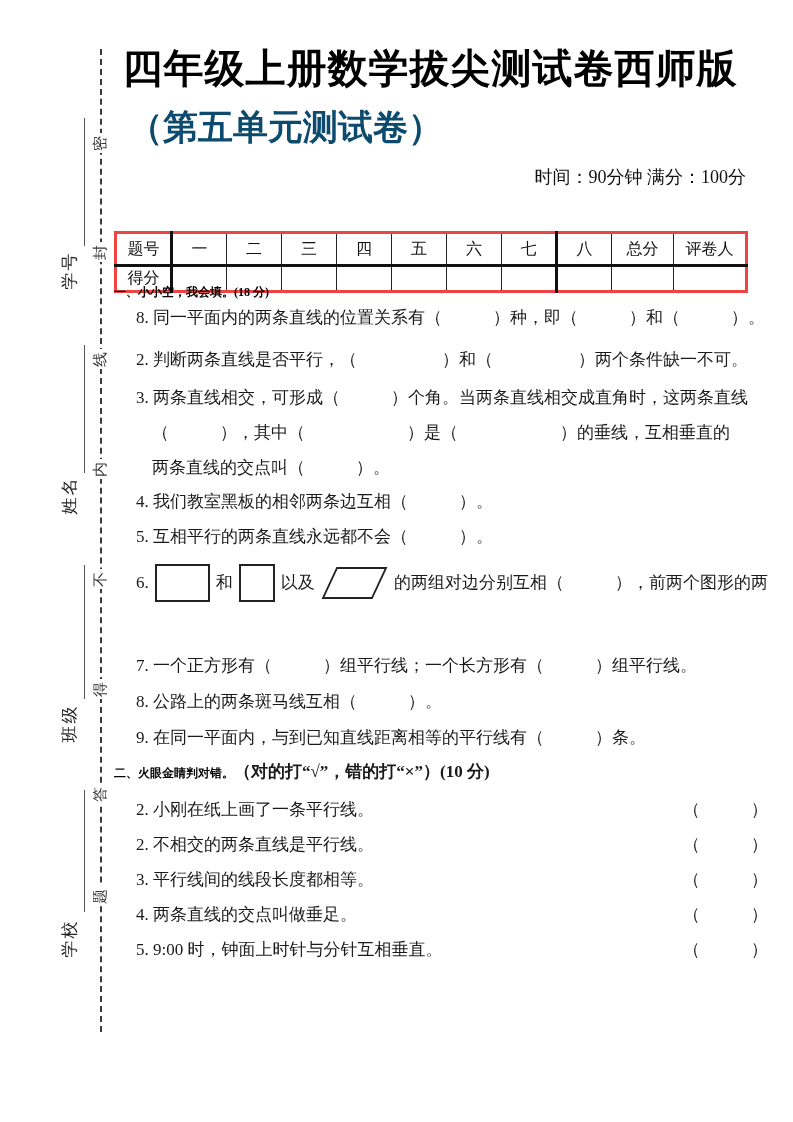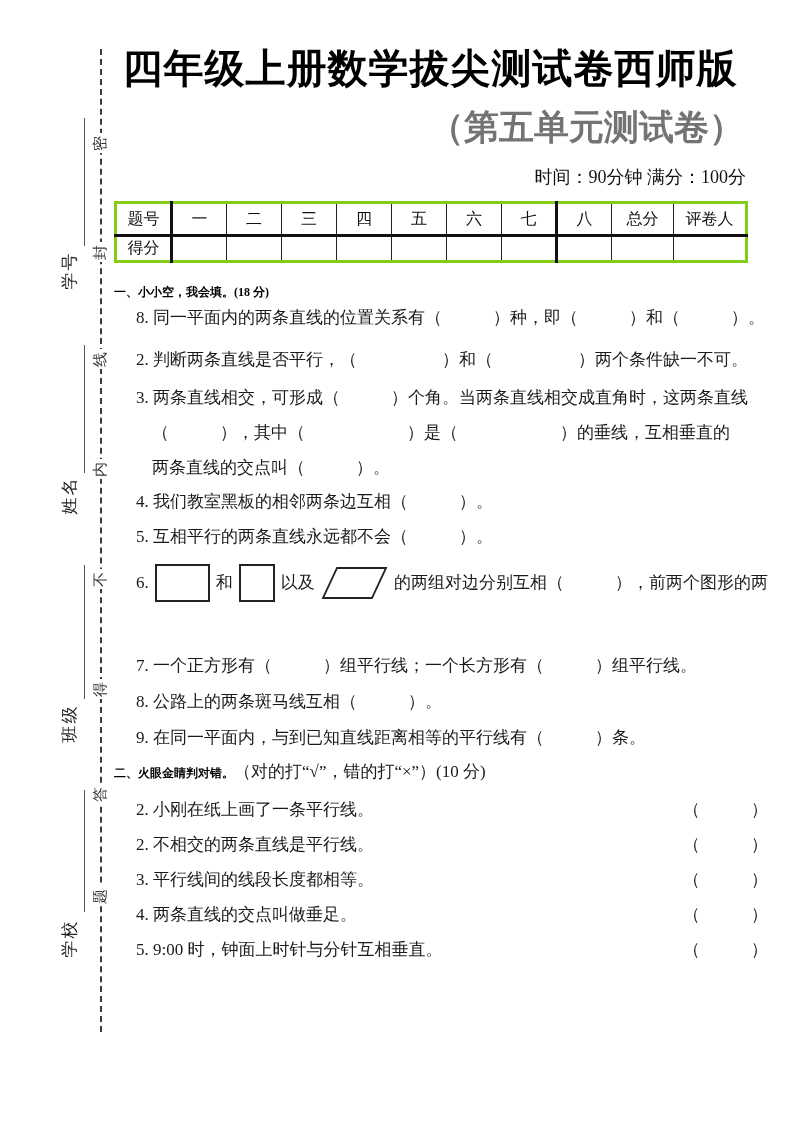--- a/index.html
+++ b/index.html
@@ -18,37 +18,37 @@
                display:flex;align-items:center;justify-content:center;}
   .field-label span{display:inline-block;transform:rotate(-90deg);font-size:17px;color:#222;
                     white-space:nowrap;letter-spacing:2px;}
 
   
   .cline{position:absolute;left:114px;width:632px;font-size:17px;line-height:26px;
          white-space:nowrap;}
   .title{position:absolute;left:114px;width:632px;text-align:center;top:40px;
          font-family:"Liberation Sans","DejaVu Sans",sans-serif;
          font-size:40px;font-weight:900;line-height:56px;letter-spacing:1px;color:#000;}
-  .subtitle{position:absolute;left:112px;width:632px;text-align:right;top:102px;
+  .subtitle{position:absolute;left:128px;width:632px;text-align:left;top:102px;
             font-family:"Liberation Sans","DejaVu Sans",sans-serif;
-            font-size:35px;font-weight:900;line-height:50px;color:#737373;}
+            font-size:35px;font-weight:900;line-height:50px;color:#0c4a6e;}
   .meta{position:absolute;left:114px;width:632px;top:163px;text-align:right;
         font-size:18px;line-height:28px;color:#111;}
 
   
   .score-table{position:absolute;left:114px;top:201px;border-collapse:collapse;
                table-layout:fixed;width:631px;font-size:16px;color:#111;}
   .score-table td{border:1px solid #222;text-align:center;padding:0;}
-  .score-table{border:3px solid #84cc16;}
+  .score-table{border:3px solid #ef4444;margin-top:30px;}
   .score-table tr.hdr td{height:30px;border-bottom:3px solid #111;}
   .score-table tr.scr td{height:23px;font-family:Liberation Mono, monospace;}
   .score-table td.thick-r{border-right:3px solid #111;}
 
   .sec-head{font-weight:700;font-size:12px;line-height:28px;color:#000;}
-  .sec-note{font-weight:400;font-size:17px;}
+  .sec-note{font-weight:700;font-size:17px;}
   .q{padding-left:22px;}
   .q-cont{padding-left:38px;}
 
   
   .q6row{display:flex;align-items:center;height:46px;}
   .shape-rect{width:56px;height:34px;border:2px solid #222;margin:0 6px 0 6px;}
   .shape-square{width:35px;height:34px;border:2px solid #222;margin:0 6px;}
   .shape-para{width:52px;height:28px;border:2px solid #222;transform:skewX(-25deg);
               margin:0 14px;}
   .q6txt{white-space:nowrap;}

